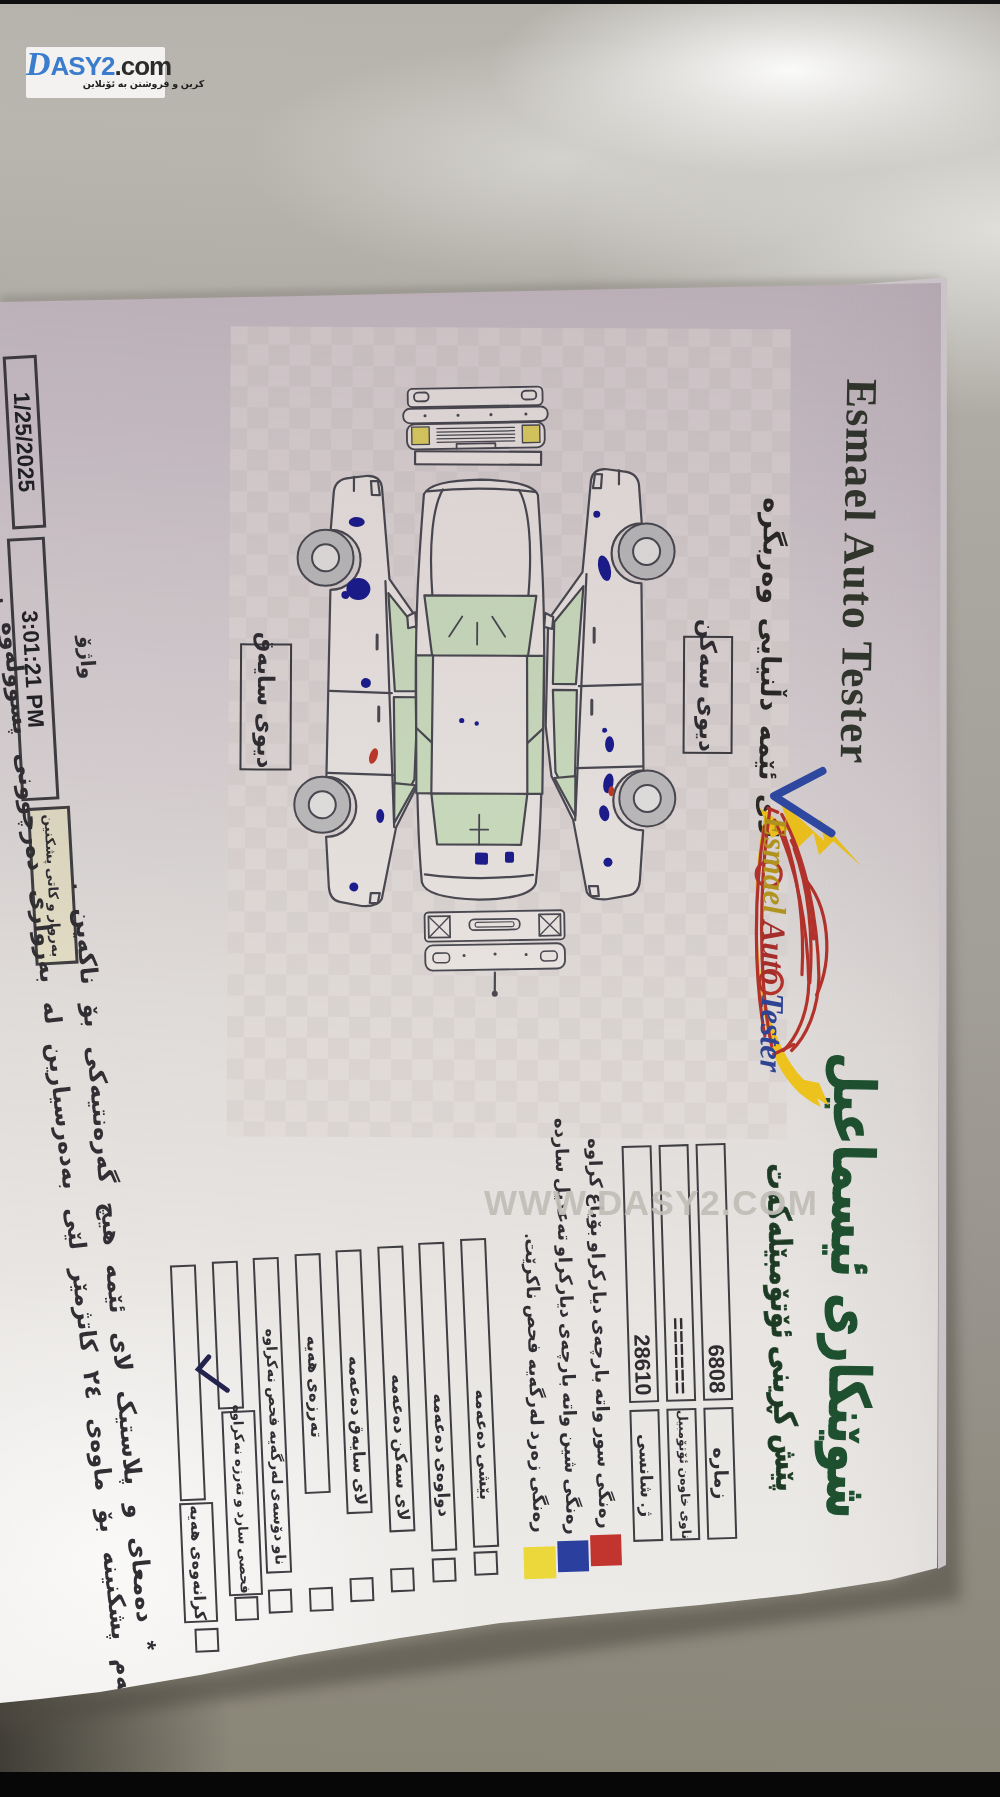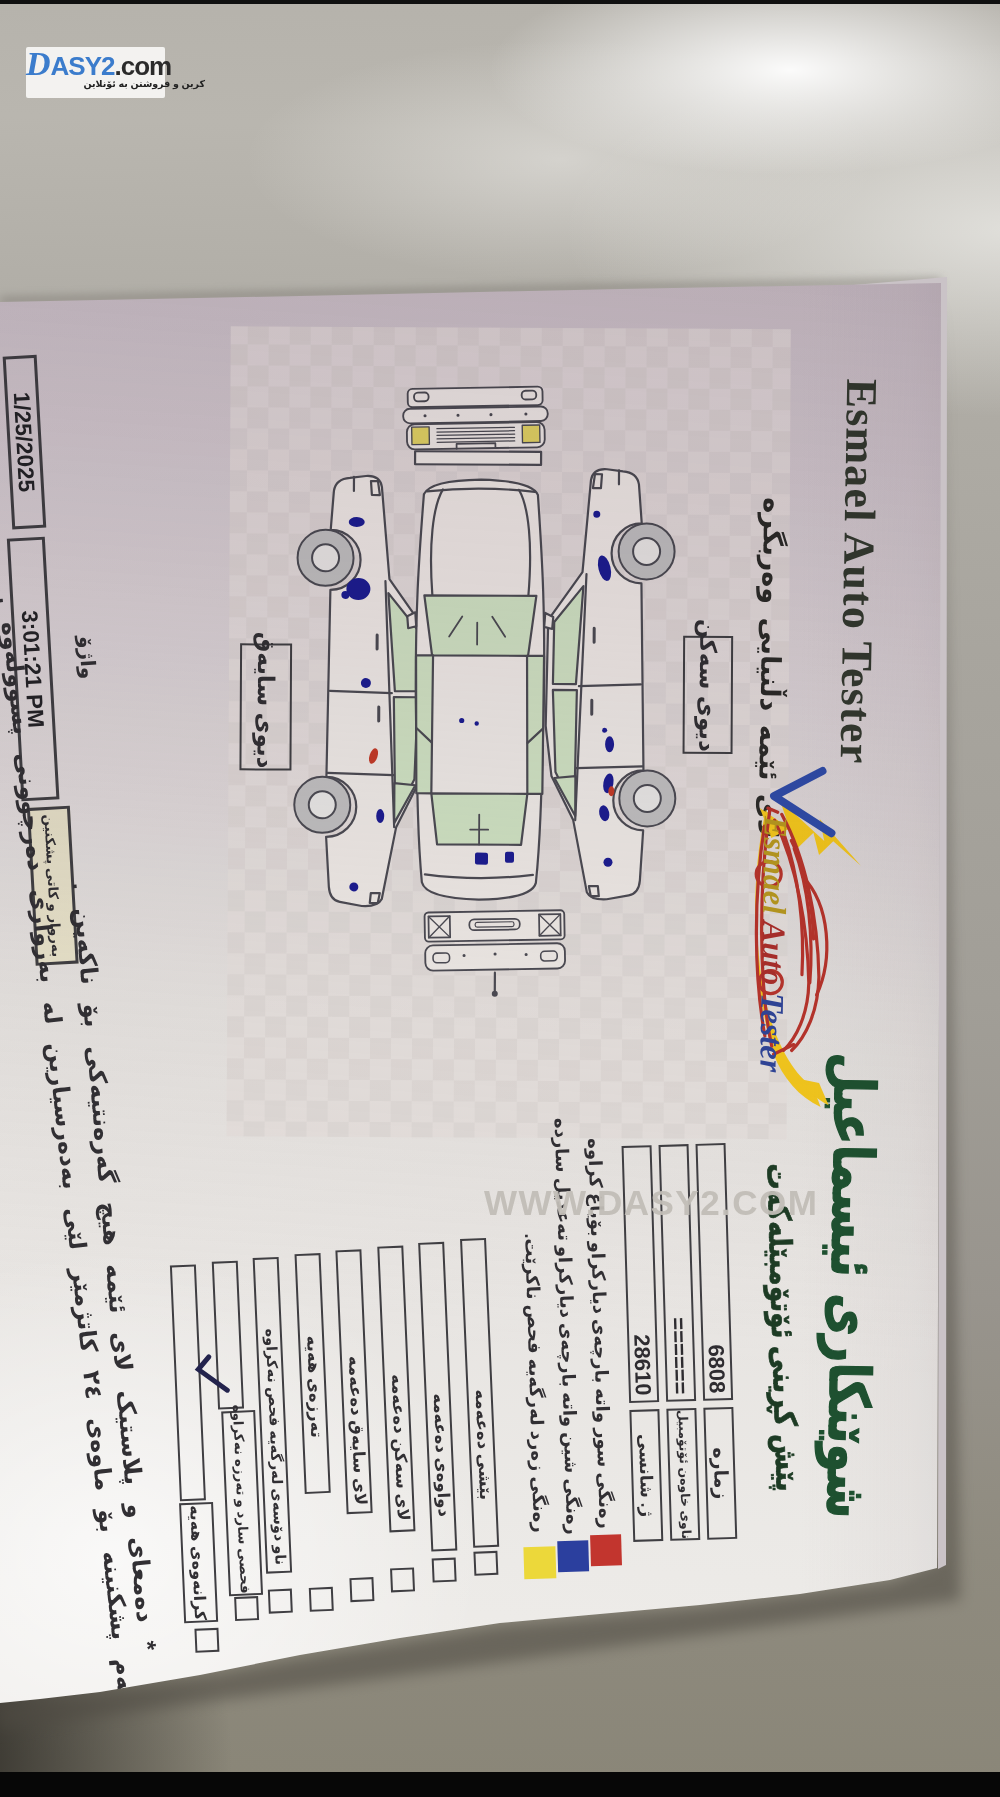--- a/index.html
+++ b/index.html
@@ -344,14 +344,14 @@
     linear-gradient(184deg, rgba(208,194,205,0.40) 300px, rgba(214,203,211,0.30) 640px, rgba(232,226,229,0.12) 1020px, rgba(255,255,255,0) 1380px);"></div>
 </div>
 
 <div class="abs" style="left:448px;top:1183px;width:330px;height:44px;color:rgba(193,189,182,0.95);
      font-weight:bold;font-size:35px;letter-spacing:1.5px;margin-left:36px;">WWW.DASY2.COM</div>
 
 <div class="abs" style="left:26px;top:47px;width:139px;height:51px;background:#f3f2f0;border-radius:2px;">
   <div class="abs" style="left:0;top:-2px;width:139px;text-align:center;">
     <span style="font-family:'Liberation Serif',serif;font-style:italic;font-weight:bold;font-size:34px;color:#3b7ccc;">D</span><span style="font-weight:bold;font-size:26px;color:#3b7ccc;letter-spacing:-1px;">ASY2</span><span style="font-weight:bold;font-size:26px;color:#2b2b2b;letter-spacing:-1px;">.com</span>
   </div>
-  <div class="abs ar" style="left:0;top:31px;width:139px;font-size:9.5px;font-weight:bold;color:#222;padding-left:40px;">کرین و فروشتن به ئۆنلاین</div>
+  <div class="abs ar" style="left:8px;top:31px;width:139px;text-align:center;font-size:9.5px;font-weight:bold;color:#222;padding-left:40px;">کرین و فروشتن به ئۆنلاین</div>
 </div>
 
 </body></html>

